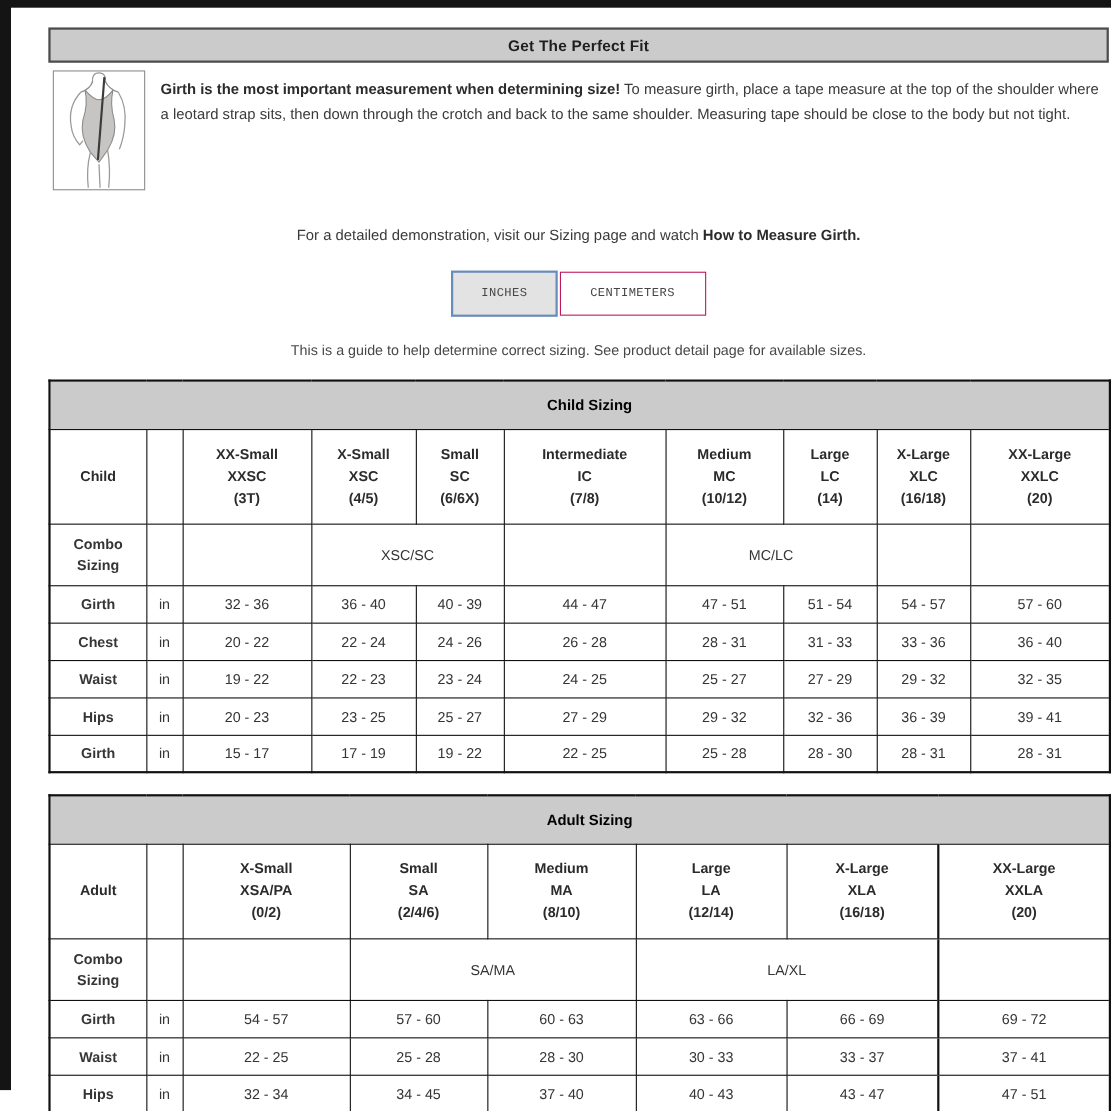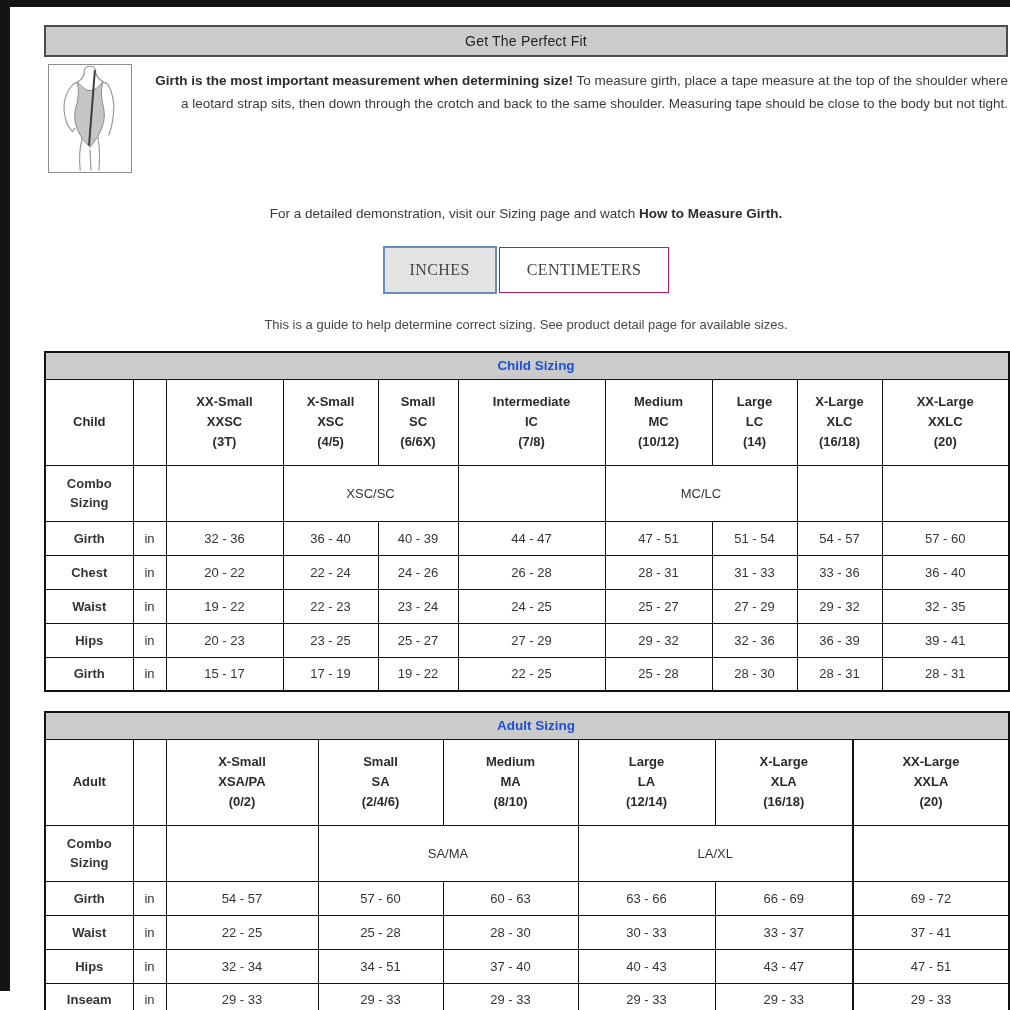--- a/index.html
+++ b/index.html
@@ -14,43 +14,43 @@
   .frame-top  { position:absolute; top:0; left:0; width:1010px; height:7px; background:#141414; }
   .frame-left { position:absolute; top:0; left:0; width:10px; height:991px; background:#141414; }
 
   .content { position:absolute; left:44px; top:25px; width:964px; }
 
   .title-bar {
     background:#cccbcb;
     border:2px solid #4c4c4c;
     height:32px;
     display:flex; align-items:center; justify-content:center;
-    font-weight:normal; font-size:14px; color:#1f1f1f;
+    font-weight:bold; font-size:14px; color:#1f1f1f;
     letter-spacing:.2px;
   }
 
   .intro { display:flex; margin-top:7px; }
   .figure-box {
     width:84px; height:109px; flex:none;
     border:1px solid #8d8d8d; background:#fff;
     margin-left:4px;
   }
   .figure-box svg { width:100%; height:100%; display:block; }
   .intro-text {
     flex:1; padding:5px 0 0 14px;
-    text-align:right; font-size:13.5px; line-height:23px; color:#3a3a3a;
+    text-align:left; font-size:13.5px; line-height:23px; color:#3a3a3a;
   }
   .bold { font-weight:bold; color:#2b2b2b; }
 
   .demo-line { text-align:center; margin-top:33px; font-size:13.5px; color:#3a3a3a; }
 
   .unit-buttons { display:flex; justify-content:center; align-items:center; margin-top:25px; }
   .btn {
-    font-family:Liberation Serif, serif;
-    font-size:16px; color:#454545; letter-spacing:.4px;
+    font-family:Liberation Mono, monospace;
+    font-size:11px; color:#454545; letter-spacing:.4px;
     cursor:pointer;
   }
   .btn-inches {
     background:#e4e3e3;
     border:2px solid #698dbb;
     padding:13px 25px;
   }
   .btn-cm {
     background:#ffffff;
     border:1px solid #be185d;
@@ -72,22 +72,22 @@
     vertical-align:middle;
     font-size:13px;
     color:#353535;
     padding:0 2px;
     overflow:hidden;
   }
   tr.table-title-row td {
     background:#cccbcb;
     font-weight:bold;
     font-size:13.5px;
-    color:#1d4ed8;
-    height:27px;
+    color:#000000;
+    height:44px;
     padding-left:20px;
   }
   tr.header-row td { height:86px; font-weight:bold; line-height:20px; color:#2b2b2b; }
   tr.combo-row  td { height:56px; line-height:19px; }
   tr.data-row   td { height:34px; }
   td.row-label  { font-weight:bold; color:#2b2b2b; }
   .child-table { margin-top:19px; }
   .adult-table { margin-top:19px; }
   .adult-table td.thick-left { border-left:2px solid #111; }
 </style>
@@ -291,21 +291,21 @@
       <td>25 - 28</td>
       <td>28 - 30</td>
       <td>30 - 33</td>
       <td>33 - 37</td>
       <td class="thick-left">37 - 41</td>
     </tr>
     <tr class="data-row">
       <td class="row-label">Hips</td>
       <td>in</td>
       <td>32 - 34</td>
-      <td>34 - 51</td>
+      <td>34 - 45</td>
       <td>37 - 40</td>
       <td>40 - 43</td>
       <td>43 - 47</td>
       <td class="thick-left">47 - 51</td>
     </tr>
     <tr class="data-row">
       <td class="row-label">Inseam</td>
       <td>in</td>
       <td>29 - 33</td>
       <td>29 - 33</td>

